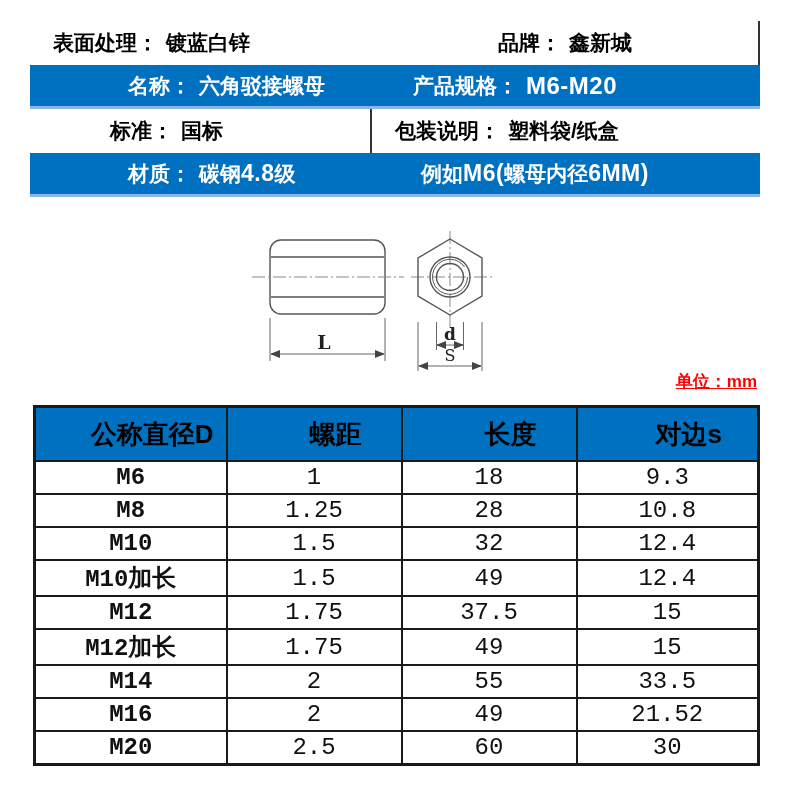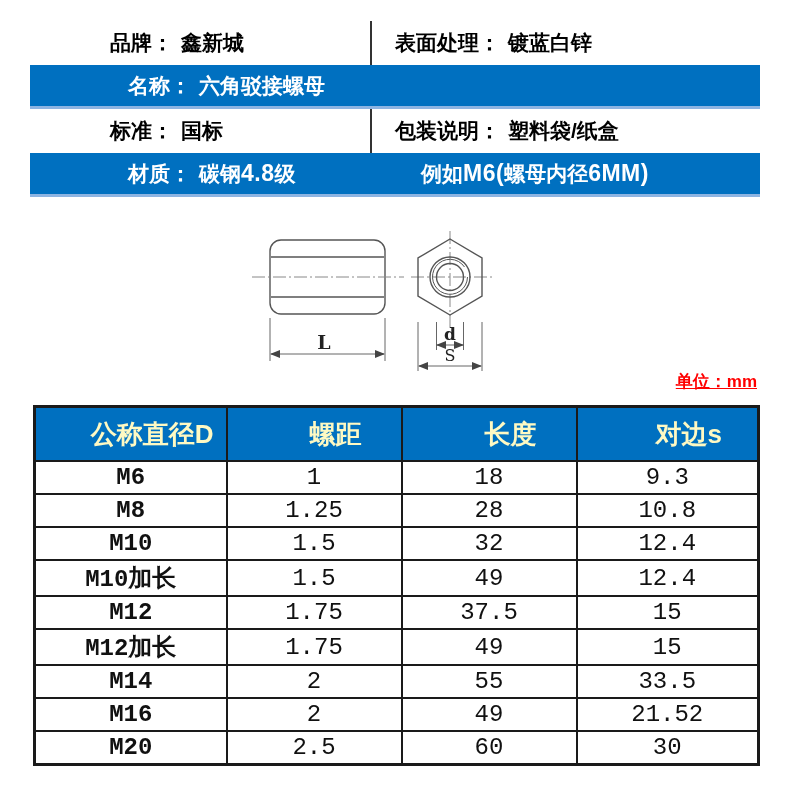--- a/index.html
+++ b/index.html
@@ -51,21 +51,21 @@
     text-decoration:underline;
     font-family:"Liberation Sans", sans-serif;
   }
   
   .dim-table{
     position:absolute;left:33px;top:405px;width:724px;
     border-collapse:collapse;table-layout:fixed;
     border:3px solid var(--line);
   }
   .dim-table th{
-    background:var(--blue);color:#fef9c3;
+    background:var(--blue);color:#000000;
     height:50px;font-size:26px;font-weight:700;
     border:2px solid var(--line);
     font-family:"Liberation Sans", sans-serif;
     padding-left:44px;
   }
   .dim-table td{
     height:29px;text-align:center;vertical-align:middle;
     font-size:24px;color:#111;
     border:2px solid var(--line);
     font-family:"Liberation Mono","DejaVu Sans Mono", monospace;
@@ -74,34 +74,38 @@
   .dim-table td.c0{font-weight:700;border-radius:6px;}
 </style>
 </head>
 <body>
 
 <div>
 
   <div class="spec">
 
     <div class="spec-row white">
+      <div class="spec-cell right">
+        <span class="spec-lbl">表面处理：</span>
+        <span class="spec-val">镀蓝白锌</span>
+      </div>
       <div class="spec-cell left">
         <span class="spec-lbl">品牌：</span>
         <span class="spec-val">鑫新城</span>
       </div>
-      <div class="spec-cell right">
-        <span class="spec-lbl">表面处理：</span>
-        <span class="spec-val">镀蓝白锌</span>
-      </div>
     </div>
 
     <div class="spec-row blue">
       <div class="spec-cell left">
         <span class="spec-lbl">名称：</span>
         <span class="spec-val">六角驳接螺母</span>
+      </div>
+      <div class="spec-cell right">
+        <span class="spec-lbl">产品规格：</span>
+        <span class="spec-val latin-bold">M6-M20</span>
       </div>
     </div>
 
     <div class="spec-row white">
       <div class="spec-cell left">
         <span class="spec-lbl">标准：</span>
         <span class="spec-val">国标</span>
       </div>
       <div class="spec-cell right">
         <span class="spec-lbl">包装说明：</span>

